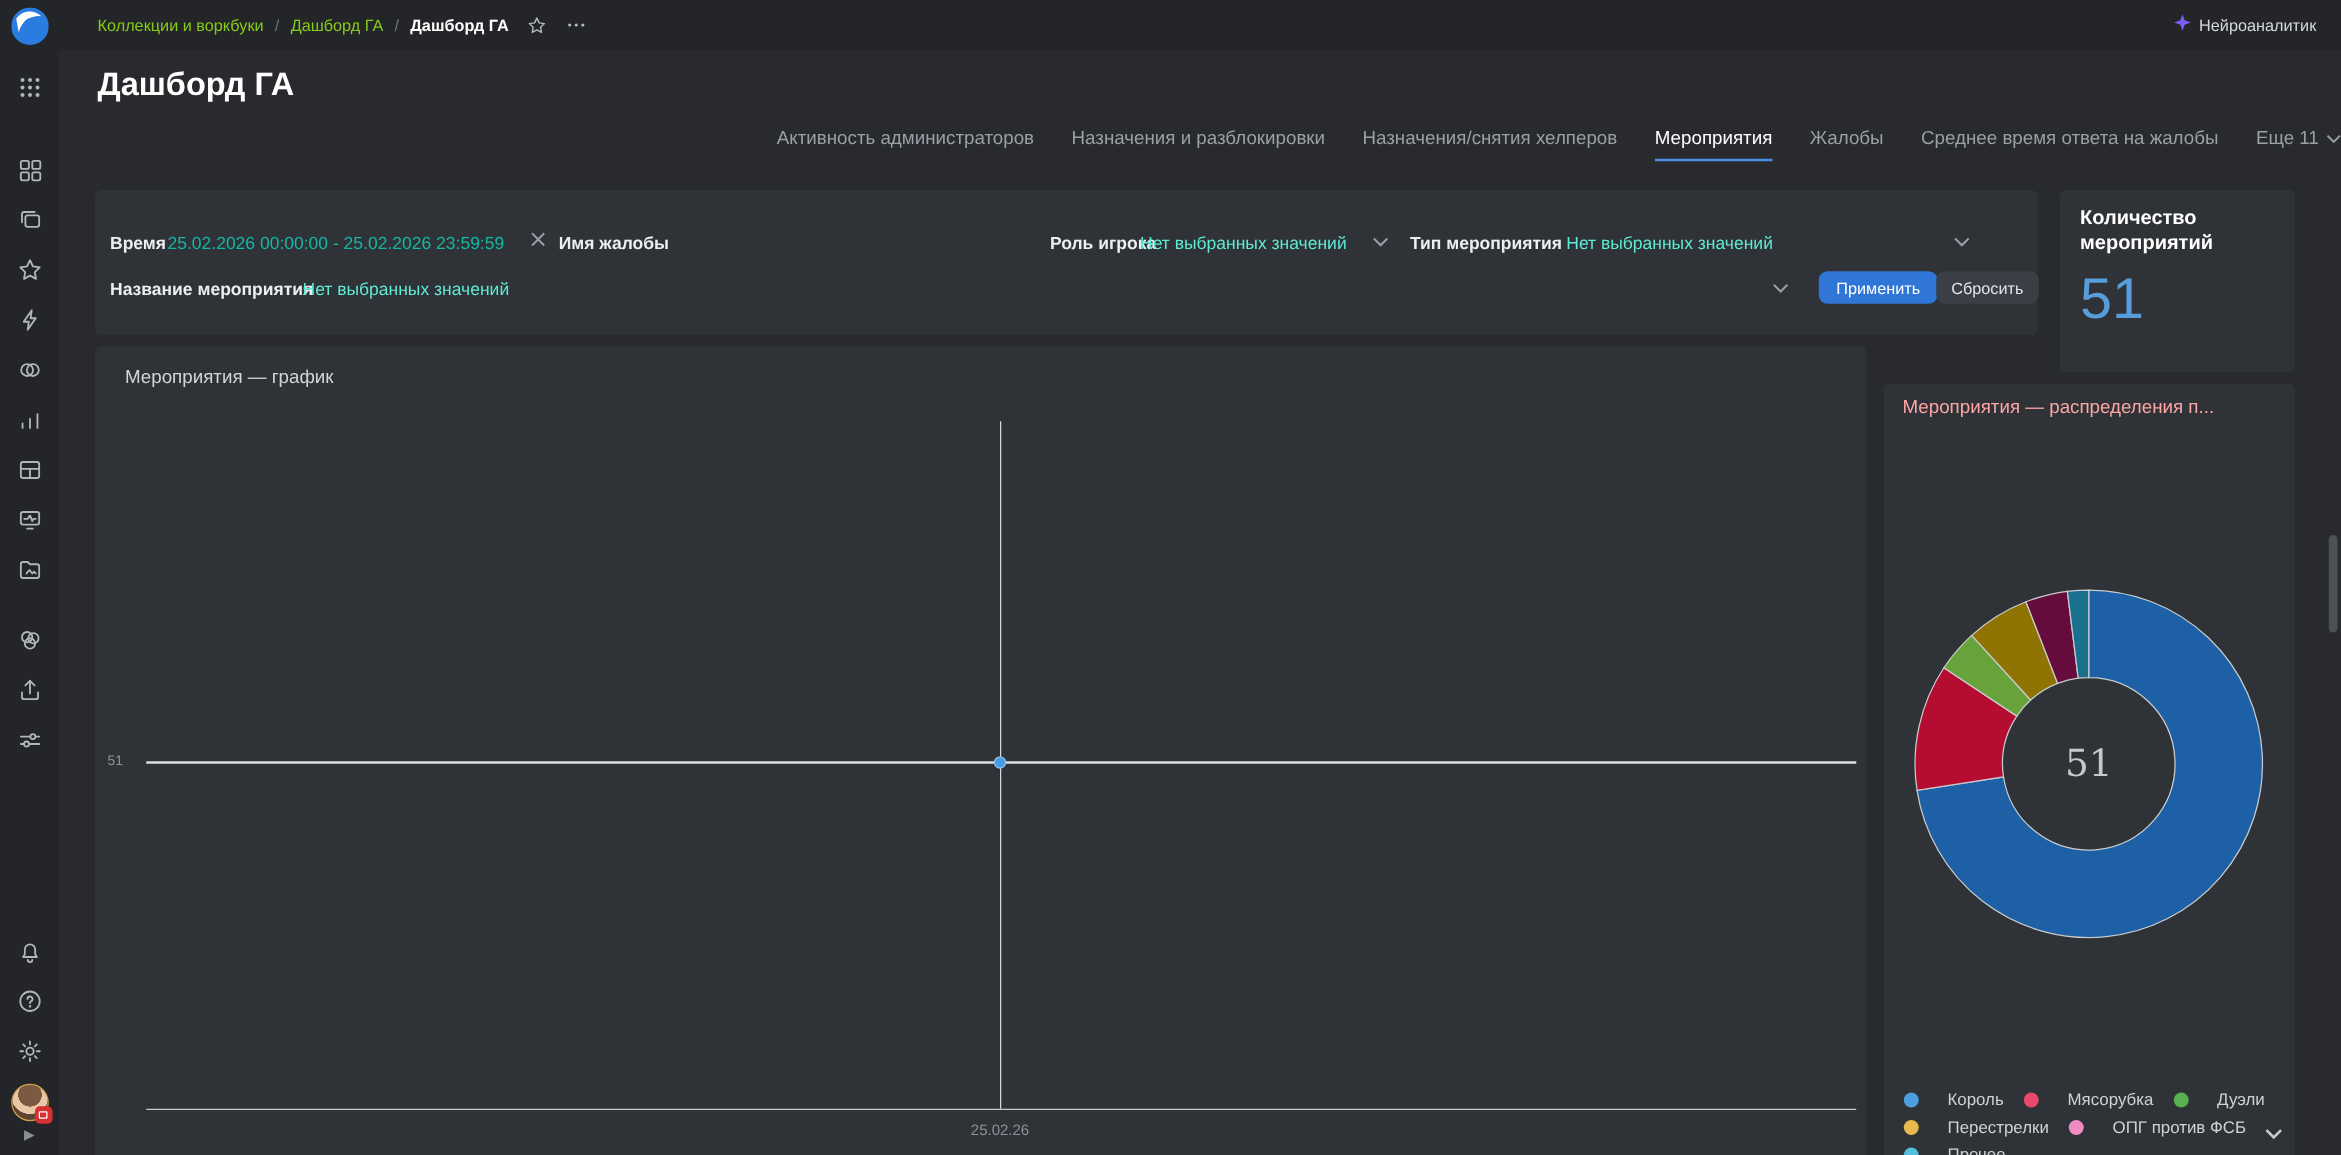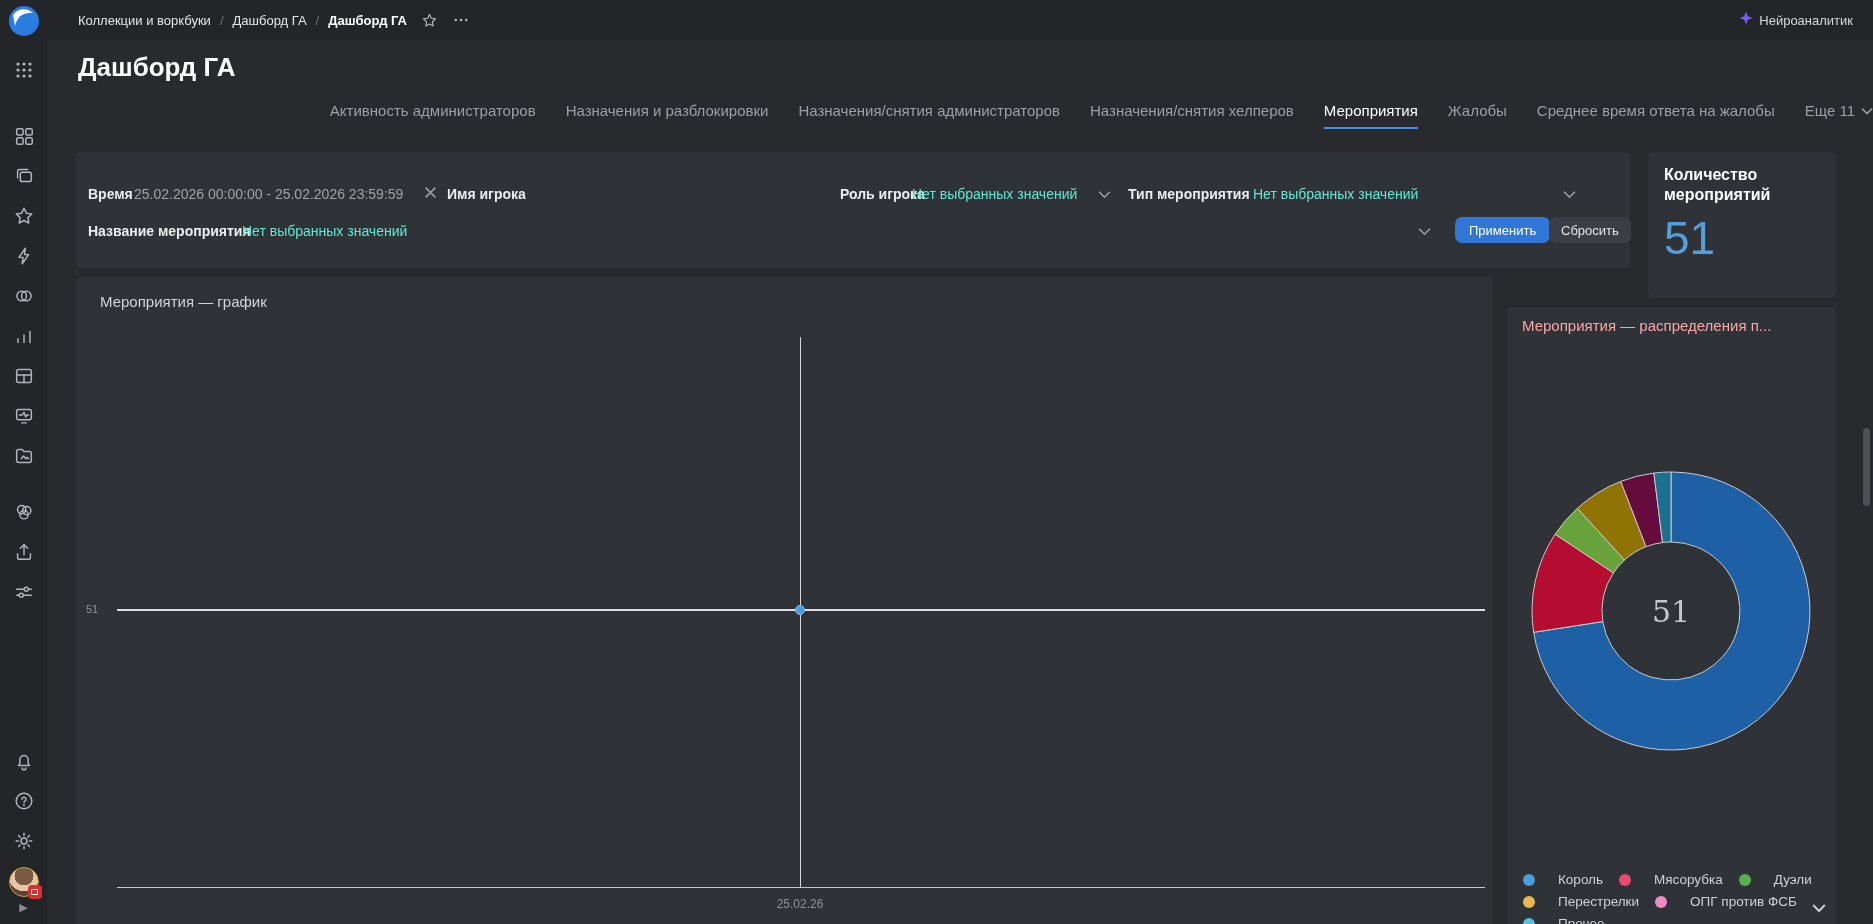--- a/index.html
+++ b/index.html
@@ -24,42 +24,42 @@
     border:1px solid #caa24e; cursor:pointer; }
   .avatar .badge { position:absolute; right:-4px; bottom:-3px; width:14px; height:14px; border-radius:4px;
     background:#d63031; display:flex; align-items:center; justify-content:center; }
   .avatar .badge span { display:block; width:7px; height:6px; border:1px solid #fff; border-radius:1px; }
   .expander { color:#8b8f95; font-size:11px; margin-bottom:8px; cursor:pointer; }
 
   
   .topbar { position:absolute; left:47px; top:0; right:0; height:40px; background:#232528;
     display:flex; align-items:center; padding:0 20px 0 31px; }
   .crumbs { display:flex; align-items:center; gap:9px; font-size:13px; }
-  .crumb { color:#e5e5e5; cursor:pointer; }
+  .crumb { color:#84cc16; cursor:pointer; }
   .crumb.last { color:#ffffff; font-weight:bold; }
   .crumb-sep { color:#6f7479; }
   .tb-icon { color:#b7babf; margin-left:14px; cursor:pointer; display:flex; align-items:center; }
   .topbar-right { margin-left:auto; display:flex; align-items:center; gap:5px; cursor:pointer; }
   .topbar-right .label { color:#d6d8da; font-size:13px; }
 
   
   .content { position:absolute; left:47px; top:40px; right:0; bottom:0; background:#282a2e; }
   .page-title { color:#ffffff; font-size:26px; font-weight:bold; padding:12px 0 0 31px; }
   .tabs { display:flex; align-items:flex-end; gap:30px; padding:0 0 0 31px; margin-top:16px; height:30px;justify-content:flex-end; }
   .tab { color:#9b9fa6; font-size:15px; padding-bottom:10px; cursor:pointer; white-space:nowrap; }
   .tab.active { color:#ffffff; border-bottom:2px solid #4a90e2; padding-bottom:8px; }
   .tab-more { display:flex; align-items:center; gap:6px; color:#9b9fa6; font-size:15px; padding-bottom:10px; cursor:pointer; }
   .tab-more svg { stroke:#9b9fa6; }
 
   .card { position:absolute; background:#2f3237; border-radius:5px; }
 
   
   .filter-card { left:29px; top:112px; width:1554px; height:116px; }
   .f-label { position:absolute; font-size:14px; font-weight:bold; color:#eceef0; white-space:nowrap; }
-  .f-value { position:absolute; font-size:14px; color:#a3a3a3; white-space:nowrap; cursor:text; }
+  .f-value { position:absolute; font-size:14px; color:#14b8a6; white-space:nowrap; cursor:text; }
   .f-placeholder { position:absolute; font-size:14px; color:#5eead4; white-space:nowrap; cursor:pointer; }
   .f-x { position:absolute; color:#9aa0a6; cursor:pointer; }
   .f-chev { position:absolute; color:#9aa0a6; cursor:pointer; }
   .btn { position:absolute; height:26px; border:none; border-radius:7px; font-size:13px;
     font-family:inherit; cursor:pointer; }
   .btn-apply { background:#3076d6; color:#ffffff; padding:0 14px; }
   .btn-reset { background:#3b3f45; color:#e2e4e7; padding:0 12px; }
 
   
   .indicator-card { left:1601px; top:112px; width:188px; height:146px; padding:13px 16px; }
@@ -267,42 +267,41 @@
     </div>
   </header>
 
   <main class="content">
     <h1 class="page-title">Дашборд ГА</h1>
 
     <div class="tabs">
 
       <div class="tab">Активность администраторов</div>
         <div class="tab">Назначения и разблокировки</div>
-        <div class="tab">Назначения/снятия администраторов</div>
         <div class="tab">Назначения/снятия хелперов</div>
         <div class="tab active">Мероприятия</div>
         <div class="tab">Жалобы</div>
         <div class="tab">Среднее время ответа на жалобы</div>
         <div class="tab-more">
         <span>Еще 11</span>
         <svg width="12" height="8" viewBox="0 0 12 8" fill="none" stroke-width="1.6">
             <path d="M1 1.5 L6 6.5 L11 1.5"></path>
           </svg>
       </div>
     </div>
 
     <section class="card filter-card">
       <span class="f-label" style="left:12px; top:34px">Время</span>
       <span class="f-value" style="left:58px; top:34px">25.02.2026 00:00:00 - 25.02.2026 23:59:59</span>
       <span class="f-x" style="left:348px; top:33px">
         <svg width="13" height="13" viewBox="0 0 12 12" fill="none" stroke="currentColor" stroke-width="1.4">
             <path d="M1.5 1.5 L10.5 10.5 M10.5 1.5 L1.5 10.5"></path>
           </svg>
       </span>
-      <span class="f-label" style="left:371px; top:34px">Имя игрока</span>
+      <span class="f-label" style="left:371px; top:34px">Имя жалобы</span>
 
       <span class="f-label" style="left:764px; top:34px">Роль игрока</span>
       <span class="f-placeholder" style="left:836px; top:34px">Нет выбранных значений</span>
       <span class="f-chev" style="left:1022px; top:33px">
         <svg width="13" height="9" viewBox="0 0 12 8" fill="none" stroke="currentColor" stroke-width="1.5">
             <path d="M1 1.5 L6 6.5 L11 1.5"></path>
           </svg>
       </span>
 
       <span class="f-label" style="left:1052px; top:34px">Тип мероприятия</span>

